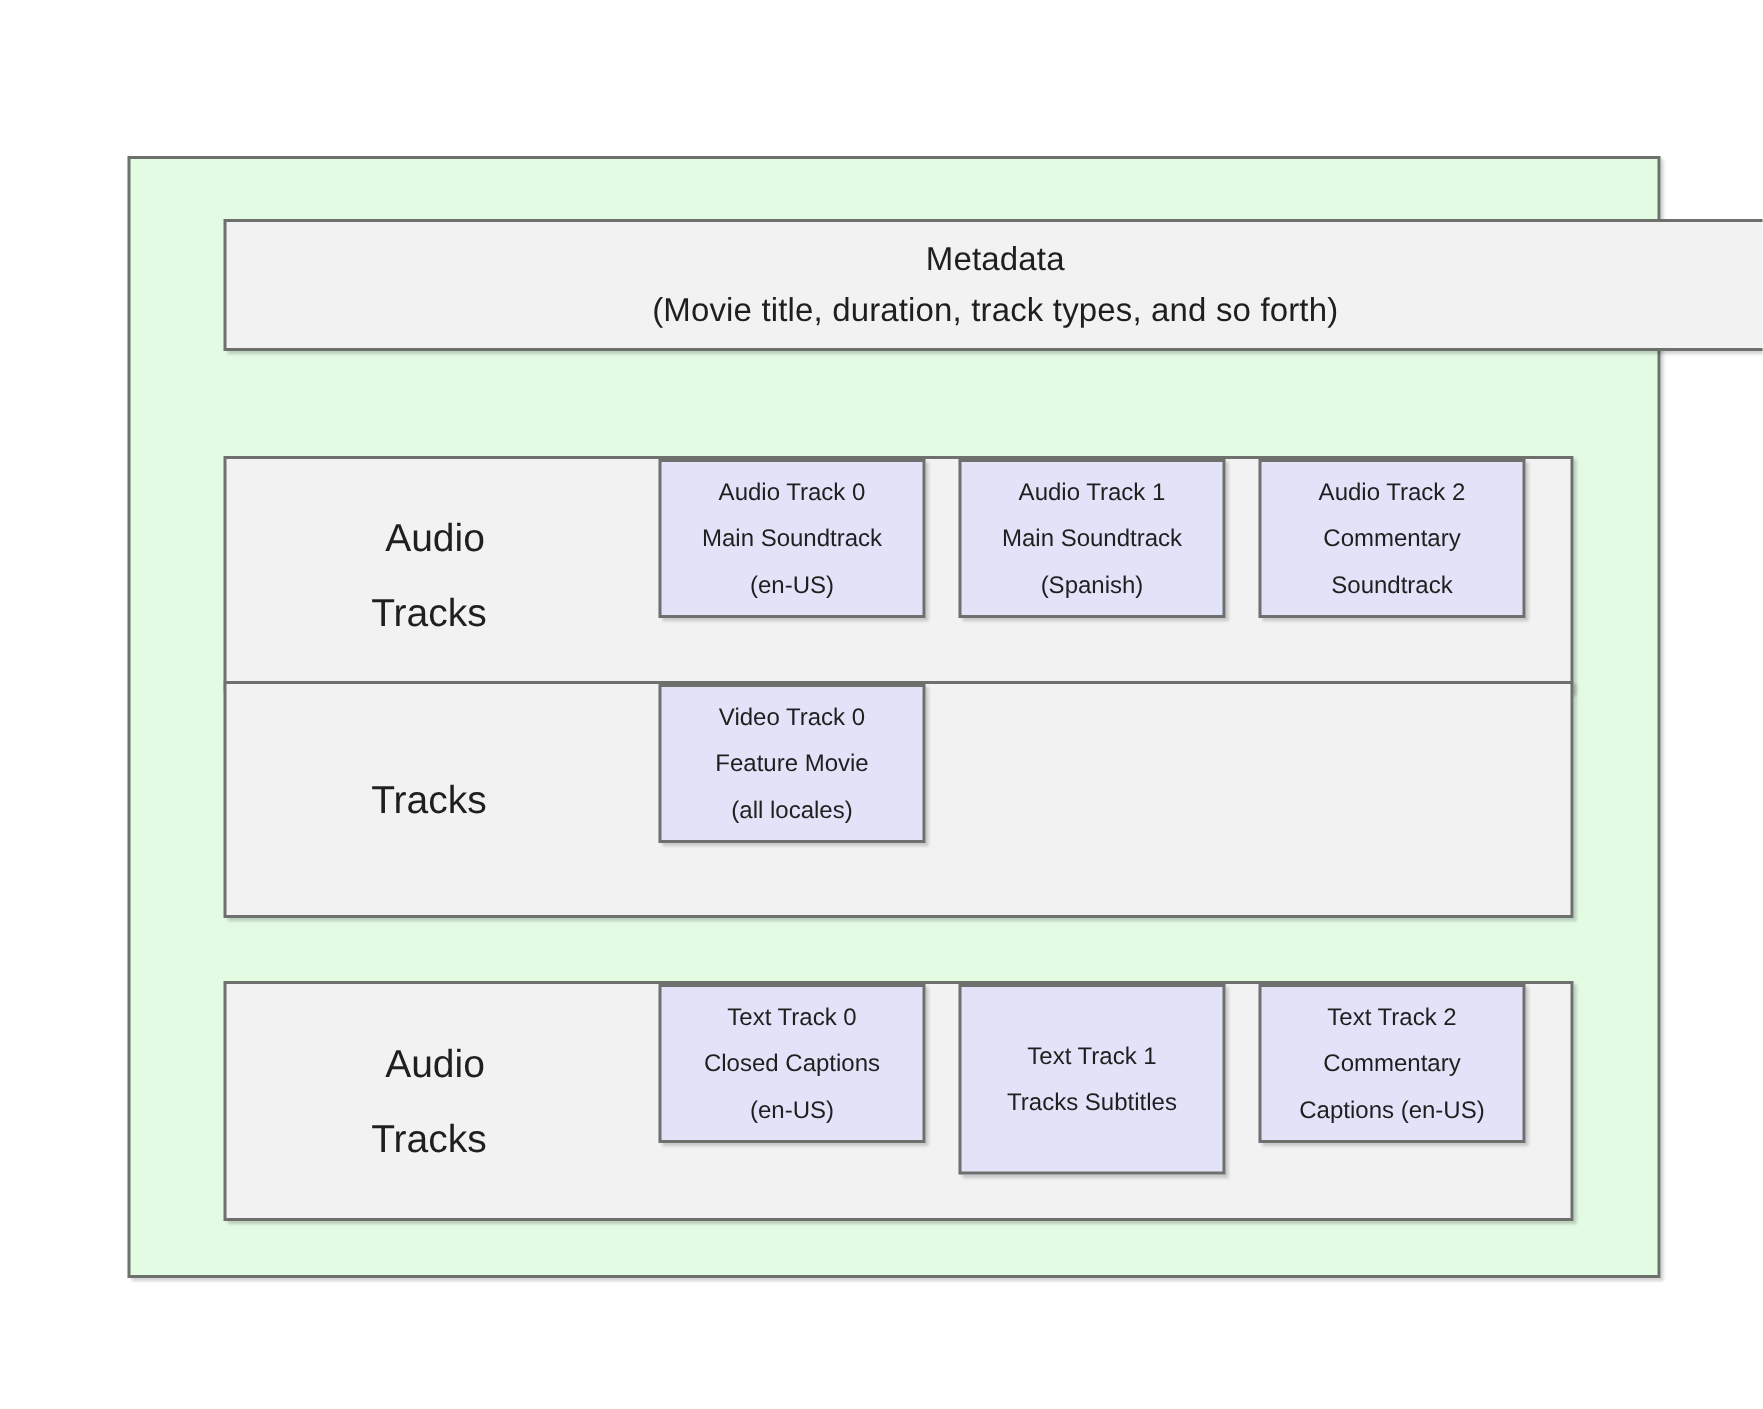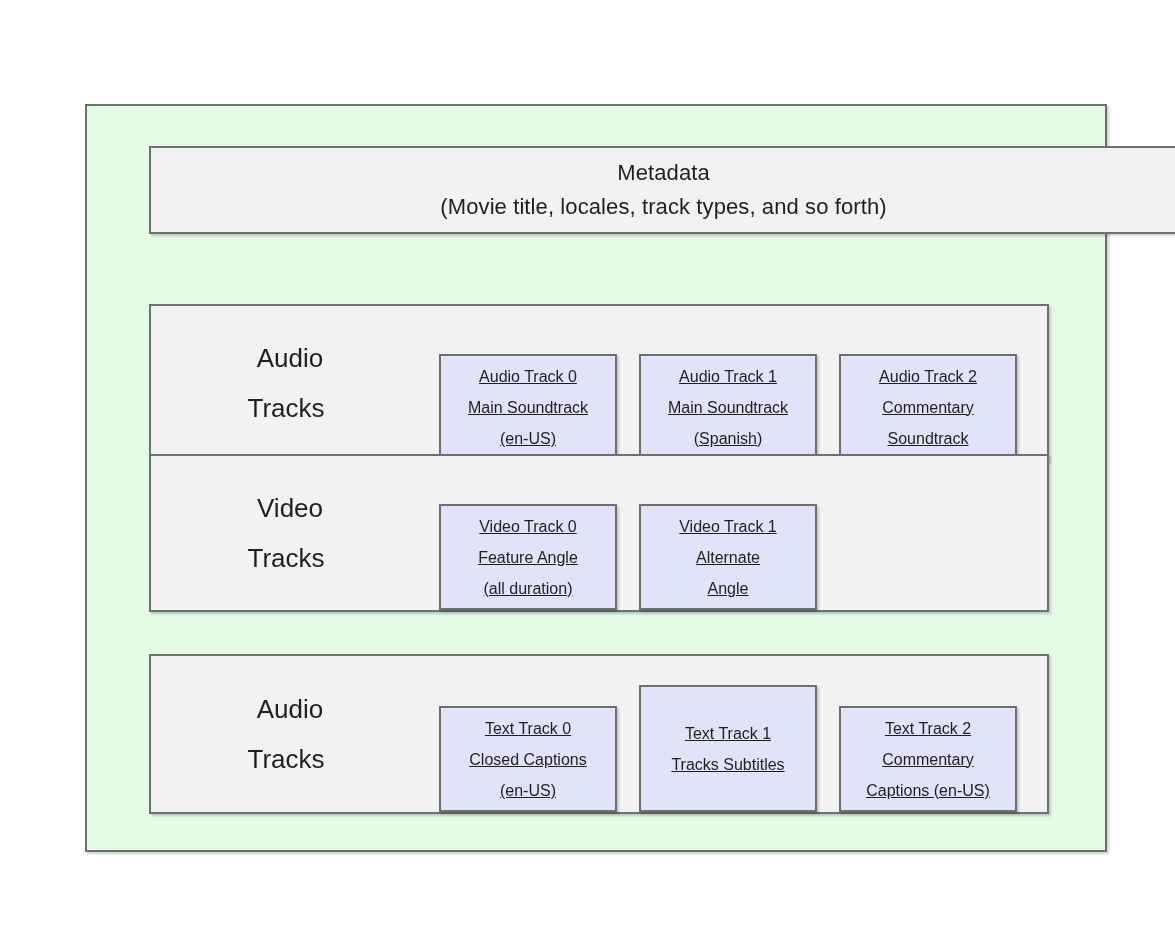--- a/index.html
+++ b/index.html
@@ -81,23 +81,22 @@
   .group-title .tline.l1 { padding-left: 8px; }
 
   
   .track-row {
     position: absolute;
     left: 288px;
     right: 16px;
     top: 0;
     bottom: 0;
     display: flex;
-    align-items: flex-end;
+    align-items: flex-start;
     gap: 22px;
-    text-decoration: underline;
   }
 
   
   .track-box {
     box-sizing: border-box;
     background: #e2e2f8;
     border: 2px solid #6d706d;
     box-shadow: 2px 2px 2px rgba(0,0,0,0.18);
     display: flex;
     flex-direction: column;
@@ -113,21 +112,21 @@
   .track-box .bline { display: block; white-space: nowrap; }
   .track-box.h-short  { height: 127px; }
 </style>
 </head>
 <body>
 
 <div id="movie-container">
 
   <div class="panel" id="metadata-panel">
     <span class="meta-line">Metadata</span>
-    <span class="meta-line">(Movie title, locales, track types, and so forth)</span>
+    <span class="meta-line">(Movie title, duration, track types, and so forth)</span>
   </div>
 
   <div class="panel track-group" id="audio-group">
     <div class="group-title">
       <span class="tline l1">Audio</span>
       <span class="tline l2">Tracks</span>
     </div>
     <div class="track-row">
       <div class="track-box">
         <span class="bline">Audio Track 0</span>
@@ -142,33 +141,27 @@
       <div class="track-box">
         <span class="bline">Audio Track 2</span>
         <span class="bline">Commentary</span>
         <span class="bline">Soundtrack</span>
       </div>
     </div>
   </div>
 
   <div class="panel track-group" id="video-group">
     <div class="group-title">
-      <span class="tline l1">Video</span>
       <span class="tline l2">Tracks</span>
     </div>
     <div class="track-row">
       <div class="track-box">
         <span class="bline">Video Track 0</span>
-        <span class="bline">Feature Angle</span>
-        <span class="bline">(all duration)</span>
-      </div>
-      <div class="track-box">
-        <span class="bline">Video Track 1</span>
-        <span class="bline">Alternate</span>
-        <span class="bline">Angle</span>
+        <span class="bline">Feature Movie</span>
+        <span class="bline">(all locales)</span>
       </div>
     </div>
   </div>
 
   <div class="panel track-group" id="text-group">
     <div class="group-title">
       <span class="tline l1">Audio</span>
       <span class="tline l2">Tracks</span>
     </div>
     <div class="track-row">

